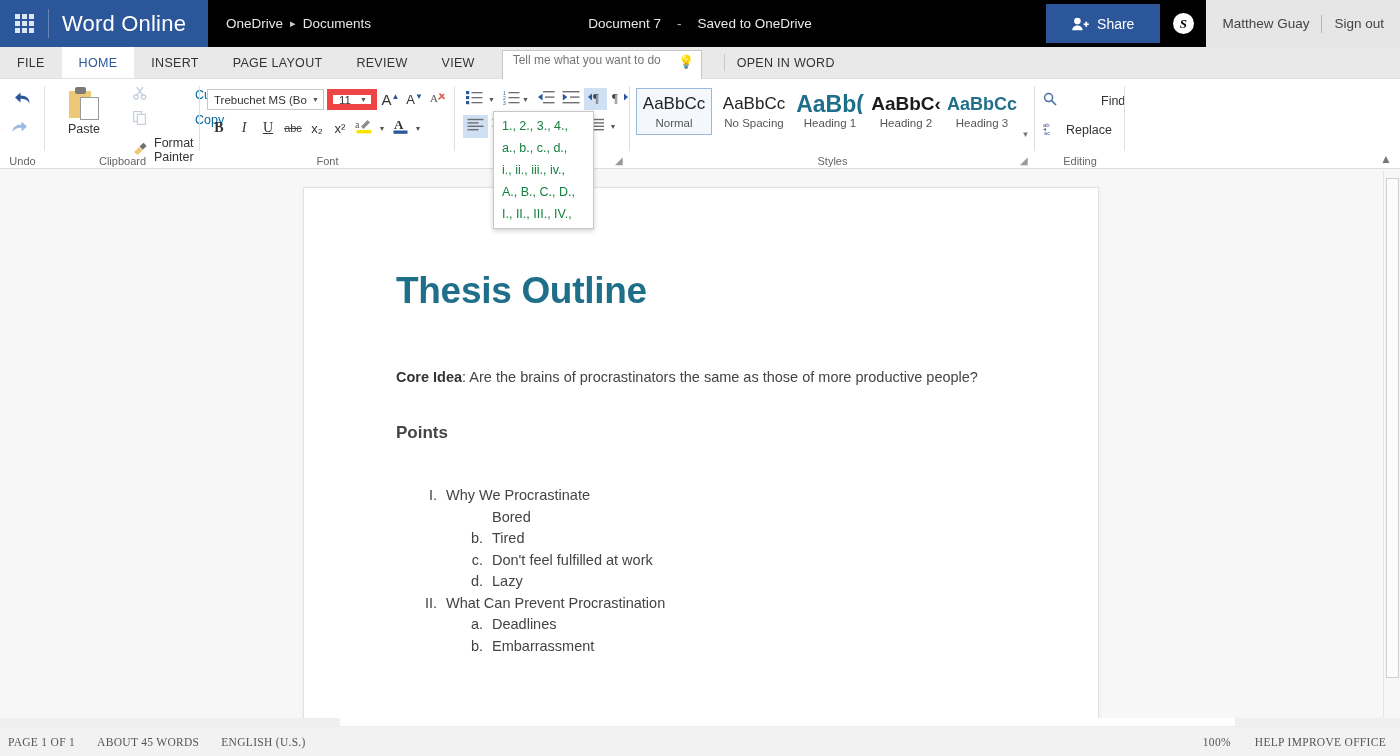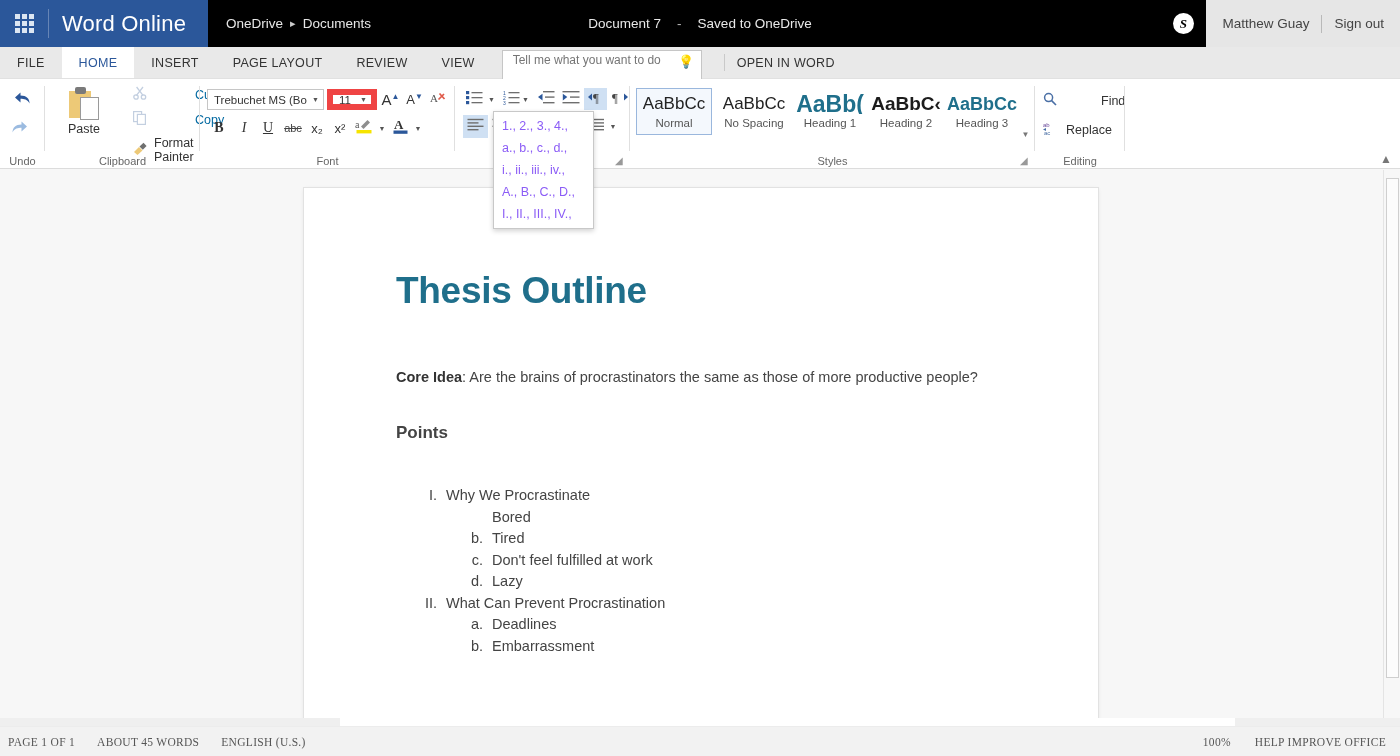--- a/index.html
+++ b/index.html
@@ -195,21 +195,21 @@
 
   
   .numdrop {
     position:absolute; left:493px; top:111px; width:101px;
     background:#ffffff; border:1px solid #c8c8c8;
     box-shadow:0 2px 5px rgba(0,0,0,.18); z-index:50;
     padding:3px 0;
   }
   .numdrop .mi {
     height:22px; display:flex; align-items:center; padding:0 8px;
-    font-size:12.5px; color:#8b5cf6; cursor:pointer; white-space:nowrap;
+    font-size:12.5px; color:#15803d; cursor:pointer; white-space:nowrap;
   }
 
   
   .canvas {
     position:absolute; top:170px; left:0; width:1400px; height:556px;
     background:#f7f7f7; overflow:hidden;
   }
   .page {
     position:absolute; left:304px; top:18px; width:794px; height:545px;
     background:#ffffff; box-shadow:0 0 0 1px #e2e2e2, 0 1px 4px rgba(0,0,0,.10);
@@ -288,20 +288,31 @@
       <span>Documents</span>
     </div>
 
     <div class="docstatus">
       <span>Document 7</span>
       <span class="dash">-</span>
       <span>Saved to OneDrive</span>
     </div>
 
     <div class="topright">
+      <div class="share-btn">
+        <span>
+          <svg class="smallico" width="17" height="14" viewBox="0 0 17 14">
+            <circle cx="5.4" cy="4.1" r="3.3" fill="#ffffff"></circle>
+            <path d="M0.2 13.2c0-3 2.4-4.7 5.2-4.7s5.2 1.7 5.2 4.7z" fill="#ffffff"></path>
+            <rect x="11.6" y="6.4" width="5.2" height="1.7" fill="#ffffff"></rect>
+            <rect x="13.4" y="4.6" width="1.7" height="5.2" fill="#ffffff"></rect>
+          </svg>
+        </span>
+        <span>Share</span>
+      </div>
       <div class="skype-zone">
         <div class="skype-badge">S</div>
       </div>
       <div class="user-zone">
         <span class="link">Matthew Guay</span>
         <span class="divider"></span>
         <span class="link">Sign out</span>
       </div>
     </div>
   </div>

